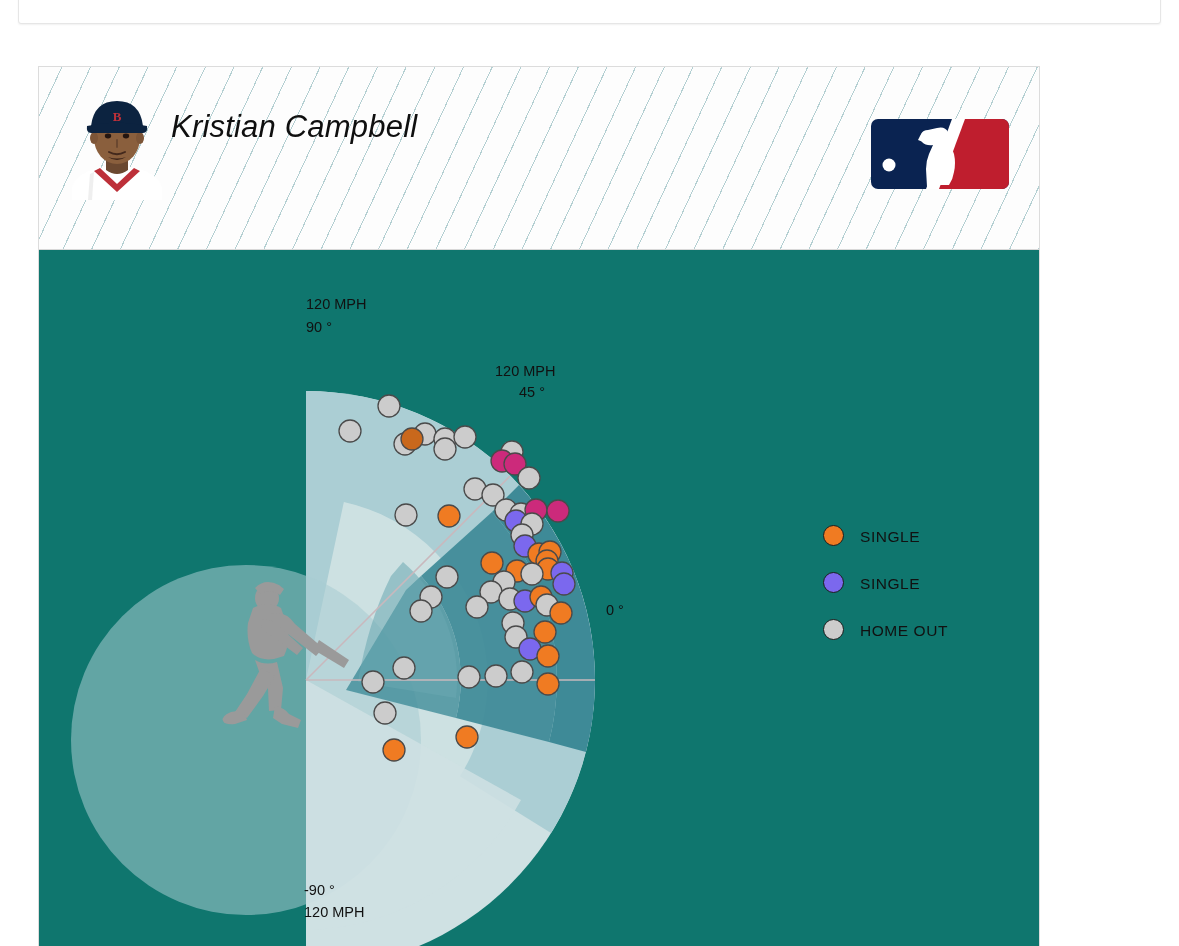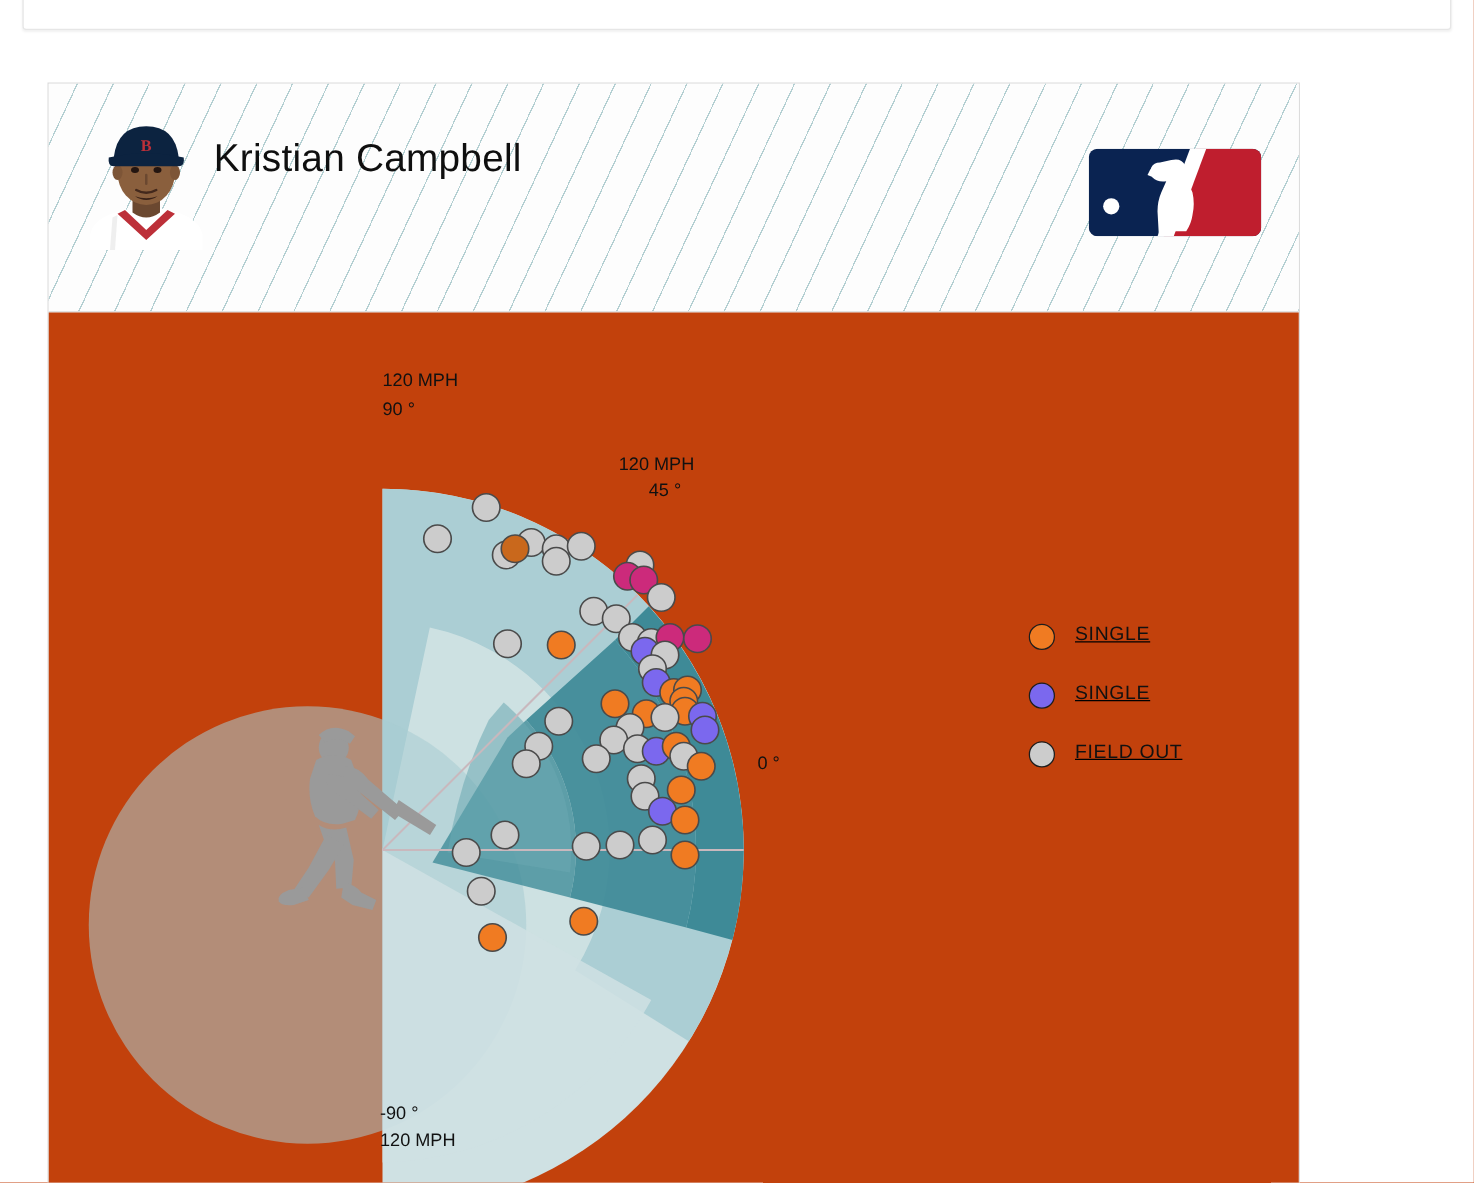--- a/index.html
+++ b/index.html
@@ -36,30 +36,31 @@
         rgba(255,255,255,0) 1px,
         rgba(255,255,255,0) 26px);
     overflow:hidden;
   }
 
   .headshot{position:absolute;left:25px;top:25px;width:106px;height:108px;}
   .player-name{
     position:absolute;left:132px;top:42px;
     font-size:31px;color:#0f0f0f;font-weight:400;letter-spacing:.2px;
     white-space:nowrap;
+    font-style:italic;
   }
   .mlb-logo{position:absolute;right:30px;top:52px;width:138px;height:70px;}
 
   
-  .card-body{position:relative;height:697px;background:#c2410c;}
+  .card-body{position:relative;height:697px;background:#0f766e;}
   .plot{position:absolute;left:0;top:0;width:1002px;height:697px;}
 
   
   .legend{position:absolute;left:784px;top:249px;}
-  .legend-row{display:flex;align-items:flex-start;height:47px;text-decoration:underline;}
+  .legend-row{display:flex;align-items:flex-end;height:47px;}
   .legend-swatch{
     width:21px;height:21px;border-radius:50%;
     border:1.6px solid #1d1d1d;box-sizing:border-box;flex:0 0 auto;
   }
   .legend-label{
     margin-left:16px;font-size:15.5px;color:#111;letter-spacing:.55px;
     white-space:nowrap;
   }
 
   .axis-label{font-size:14.5px;fill:#111;}
@@ -237,18 +238,18 @@
         <div class="legend-row">
           <span class="legend-swatch" style="background: rgb(240, 123, 34);"></span>
           <span class="legend-label">SINGLE</span>
         </div>
         <div class="legend-row">
           <span class="legend-swatch" style="background: rgb(123, 104, 238);"></span>
           <span class="legend-label">SINGLE</span>
         </div>
         <div class="legend-row">
           <span class="legend-swatch" style="background: rgb(204, 204, 204);"></span>
-          <span class="legend-label">FIELD OUT</span>
+          <span class="legend-label">HOME OUT</span>
         </div>
       </div>
 
   </div>
 </div>
 
 </body></html>

